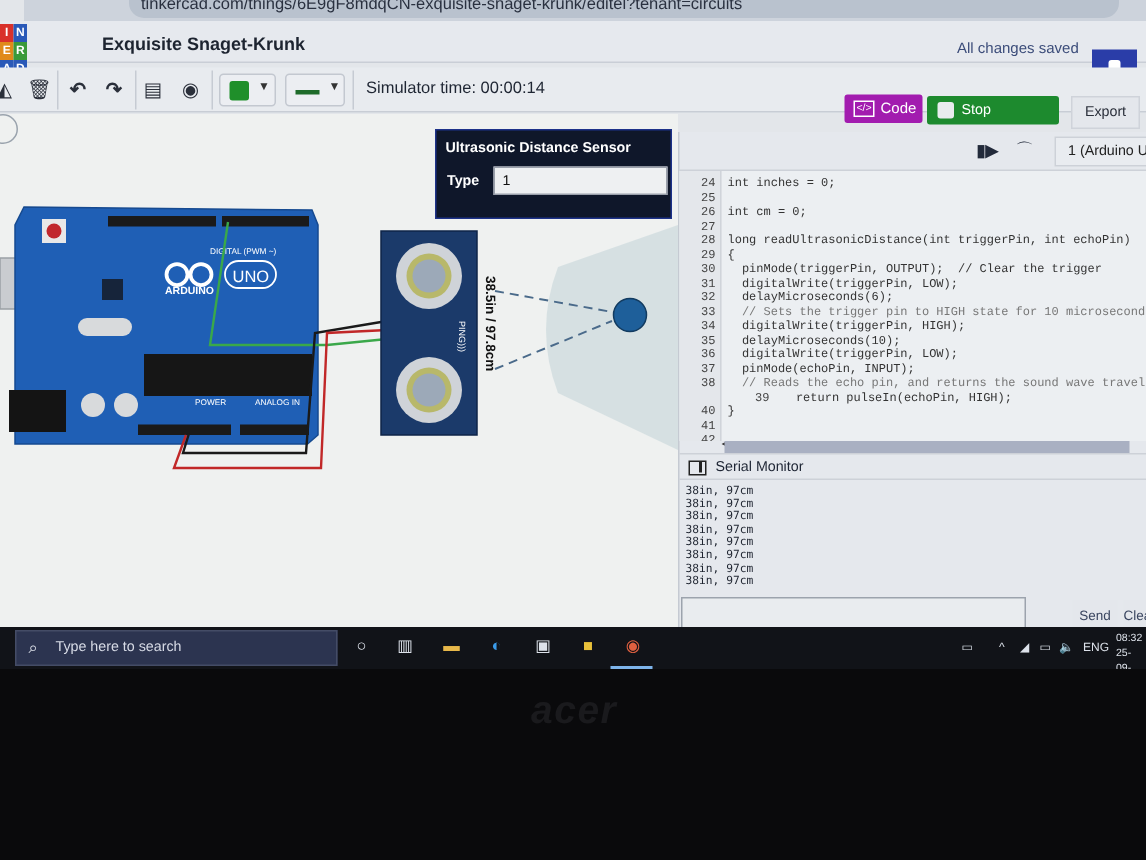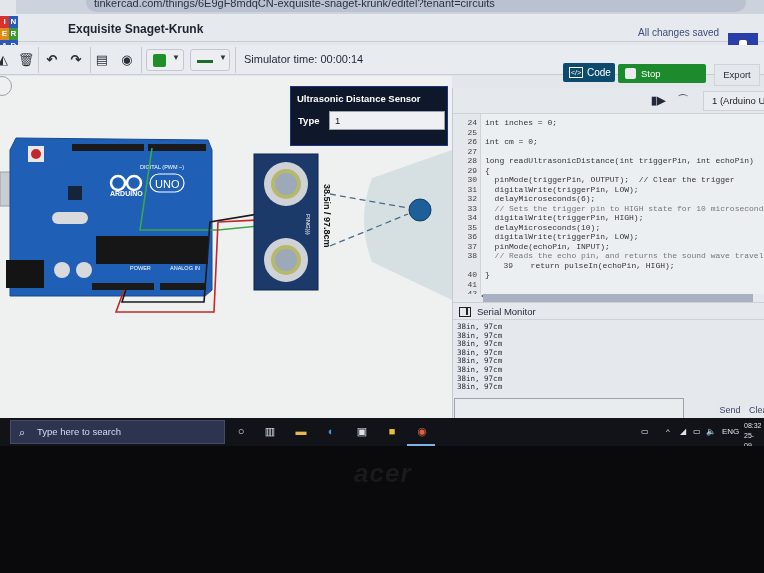--- a/index.html
+++ b/index.html
@@ -25,21 +25,21 @@
   #toolbar { position: absolute; left: 0; top: 45px; width: 764px; height: 30px; background: #e8ebef; border-bottom: 1px solid #c8cdd5; }
   .tb { position: absolute; top: 5px; height: 20px; color: #2a2f3a; font-size: 13px; line-height: 20px; text-align: center; }
   .sep { position: absolute; top: 2px; width: 1px; height: 26px; background: #c6cbd3; }
   .colorsel { position: absolute; left: 146px; top: 4px; width: 38px; height: 22px; border: 1px solid #c3c8d0; border-radius: 3px; background: #eceef2; }
   .colorsel .sw { position: absolute; left: 6px; top: 4px; width: 13px; height: 13px; background: #1f8f2a; border-radius: 2px; }
   .colorsel .dd { position: absolute; left: 25px; top: 3px; font-size: 8px; color: #333; }
   .linesel { position: absolute; left: 190px; top: 4px; width: 40px; height: 22px; border: 1px solid #c3c8d0; border-radius: 3px; background: #eceef2; }
   .linesel .ln { position: absolute; left: 6px; top: 10px; width: 16px; height: 3px; background: #1e6b2a; }
   .linesel .dd { position: absolute; left: 28px; top: 3px; font-size: 8px; color: #333; }
   .simtime { position: absolute; left: 244px; top: 8px; font-size: 11px; color: #1f2633; }
-  .code-btn { position: absolute; left: 563px; top: 63px; width: 52px; height: 19px; background: #0c4a6e; color: #fff; font-size: 10px; line-height: 19px; padding-left: 24px; border-radius: 2px; }
+  .code-btn { position: absolute; left: 563px; top: 63px; width: 52px; height: 19px; background: #a21caf; color: #fff; font-size: 10px; line-height: 19px; padding-left: 24px; border-radius: 2px; }
   .code-btn .ic { position: absolute; left: 6px; top: 4px; width: 14px; height: 11px; border: 1px solid #fff; font-size: 7px; line-height: 9px; text-align: center; }
   .stop-btn { position: absolute; left: 618px; top: 64px; width: 88px; height: 19px; background: #1d8a2e; color: #fff; font-size: 9.5px; line-height: 19px; padding-left: 23px; border-radius: 2px; }
   .stop-btn .sq { position: absolute; left: 7px; top: 4px; width: 11px; height: 11px; background: #e8ecee; border-radius: 2px; }
   .export-btn { position: absolute; left: 714px; top: 64px; width: 46px; height: 22px; background: #e4e7ec; border: 1px solid #cfd3da; color: #2a2f3a; font-size: 9.5px; line-height: 20px; text-align: center; }
 
   
   #canvas { position: absolute; left: 0; top: 76px; width: 452px; height: 342px; background: #eff1f0; }
   .zoomfit { position: absolute; left: -8px; top: 0px; width: 20px; height: 20px; border: 1px solid #9aa3ad; border-radius: 50%; }
 
   

